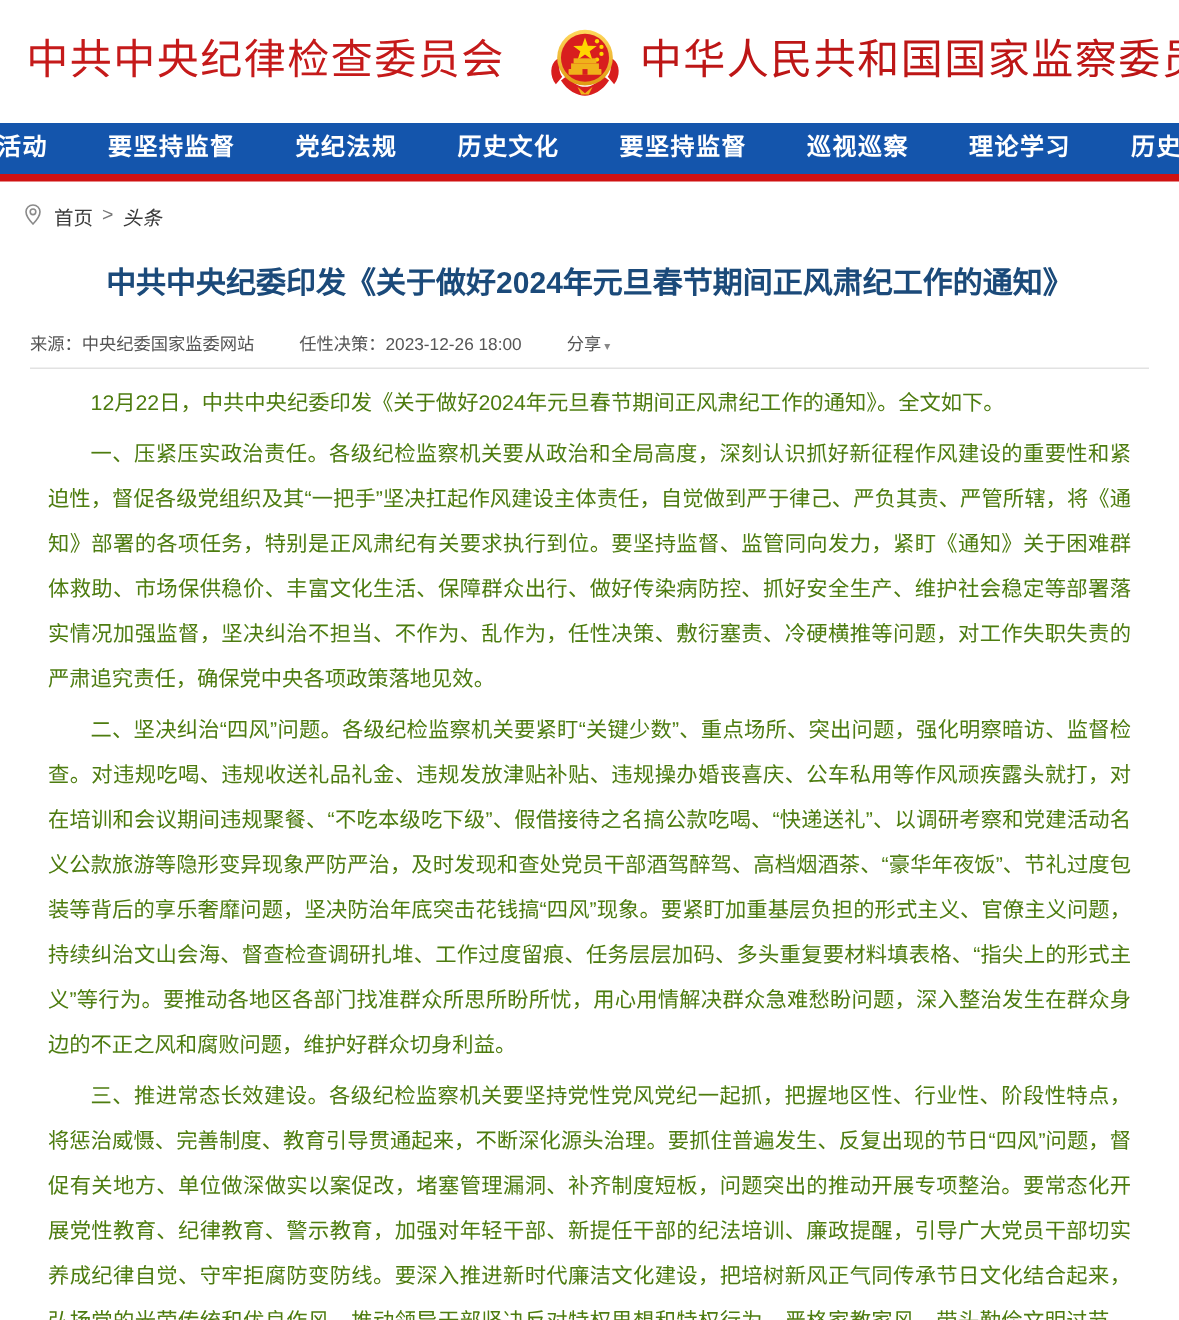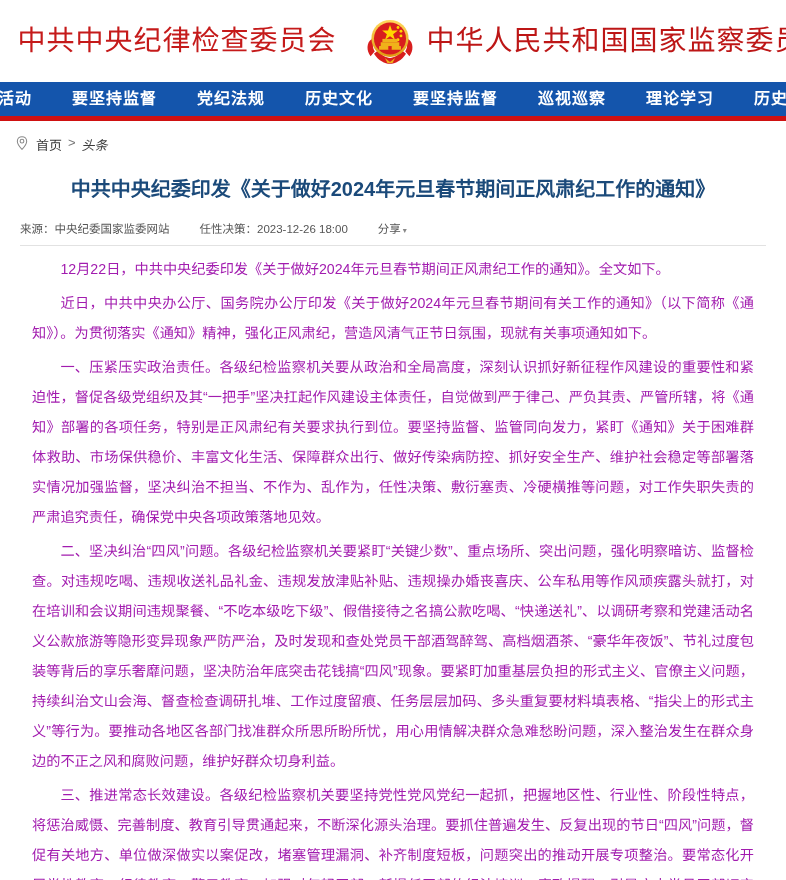--- a/index.html
+++ b/index.html
@@ -117,21 +117,21 @@
   }
   .share .caret { font-size: 8px; margin-left: 2px; color: #888; }
   .meta-divider {
     border: none;
     border-top: 1px solid #e2e2e2;
     margin: 0 0 8px 0;
   }
 
   .body-copy { padding: 0 12px; }
   .para {
-    color: #a21caf;
+    color: #4d7c0f;
     font-size: 14.2px;
     line-height: 30px;
     text-align: justify;
     text-justify: inter-ideograph;
     margin: 0 0 4px 0;
     text-indent: 2em;
   }
 </style>
 </head>
 <body>
@@ -241,20 +241,19 @@
     </span>
     <span class="share">
       <span>分享</span><span class="caret">▾</span>
     </span>
   </div>
 
   <hr class="meta-divider">
 
   <div class="body-copy">
     <p class="para">12月22日，中共中央纪委印发《关于做好2024年元旦春节期间正风肃纪工作的通知》。全文如下。</p>
-    <p class="para">近日，中共中央办公厅、国务院办公厅印发《关于做好2024年元旦春节期间有关工作的通知》（以下简称《通知》）。为贯彻落实《通知》精神，强化正风肃纪，营造风清气正节日氛围，现就有关事项通知如下。</p>
     <p class="para">一、压紧压实政治责任。各级纪检监察机关要从政治和全局高度，深刻认识抓好新征程作风建设的重要性和紧迫性，督促各级党组织及其“一把手”坚决扛起作风建设主体责任，自觉做到严于律己、严负其责、严管所辖，将《通知》部署的各项任务，特别是正风肃纪有关要求执行到位。要坚持监督、监管同向发力，紧盯《通知》关于困难群体救助、市场保供稳价、丰富文化生活、保障群众出行、做好传染病防控、抓好安全生产、维护社会稳定等部署落实情况加强监督，坚决纠治不担当、不作为、乱作为，任性决策、敷衍塞责、冷硬横推等问题，对工作失职失责的严肃追究责任，确保党中央各项政策落地见效。</p>
     <p class="para">二、坚决纠治“四风”问题。各级纪检监察机关要紧盯“关键少数”、重点场所、突出问题，强化明察暗访、监督检查。对违规吃喝、违规收送礼品礼金、违规发放津贴补贴、违规操办婚丧喜庆、公车私用等作风顽疾露头就打，对在培训和会议期间违规聚餐、“不吃本级吃下级”、假借接待之名搞公款吃喝、“快递送礼”、以调研考察和党建活动名义公款旅游等隐形变异现象严防严治，及时发现和查处党员干部酒驾醉驾、高档烟酒茶、“豪华年夜饭”、节礼过度包装等背后的享乐奢靡问题，坚决防治年底突击花钱搞“四风”现象。要紧盯加重基层负担的形式主义、官僚主义问题，持续纠治文山会海、督查检查调研扎堆、工作过度留痕、任务层层加码、多头重复要材料填表格、“指尖上的形式主义”等行为。要推动各地区各部门找准群众所思所盼所忧，用心用情解决群众急难愁盼问题，深入整治发生在群众身边的不正之风和腐败问题，维护好群众切身利益。</p>
     <p class="para">三、推进常态长效建设。各级纪检监察机关要坚持党性党风党纪一起抓，把握地区性、行业性、阶段性特点，将惩治威慑、完善制度、教育引导贯通起来，不断深化源头治理。要抓住普遍发生、反复出现的节日“四风”问题，督促有关地方、单位做深做实以案促改，堵塞管理漏洞、补齐制度短板，问题突出的推动开展专项整治。要常态化开展党性教育、纪律教育、警示教育，加强对年轻干部、新提任干部的纪法培训、廉政提醒，引导广大党员干部切实养成纪律自觉、守牢拒腐防变防线。要深入推进新时代廉洁文化建设，把培树新风正气同传承节日文化结合起来，弘扬党的光荣传统和优良作风，推动领导干部坚决反对特权思想和特权行为，严格家教家风，带头勤俭文明过节，自觉抵制讲排场比阔气、攀比炫富、奢侈浪费等不良习气，以优良党风政风持续引领社风民风向上向善。</p>
 
   </div>
 
 </article>
 
 </body></html>

